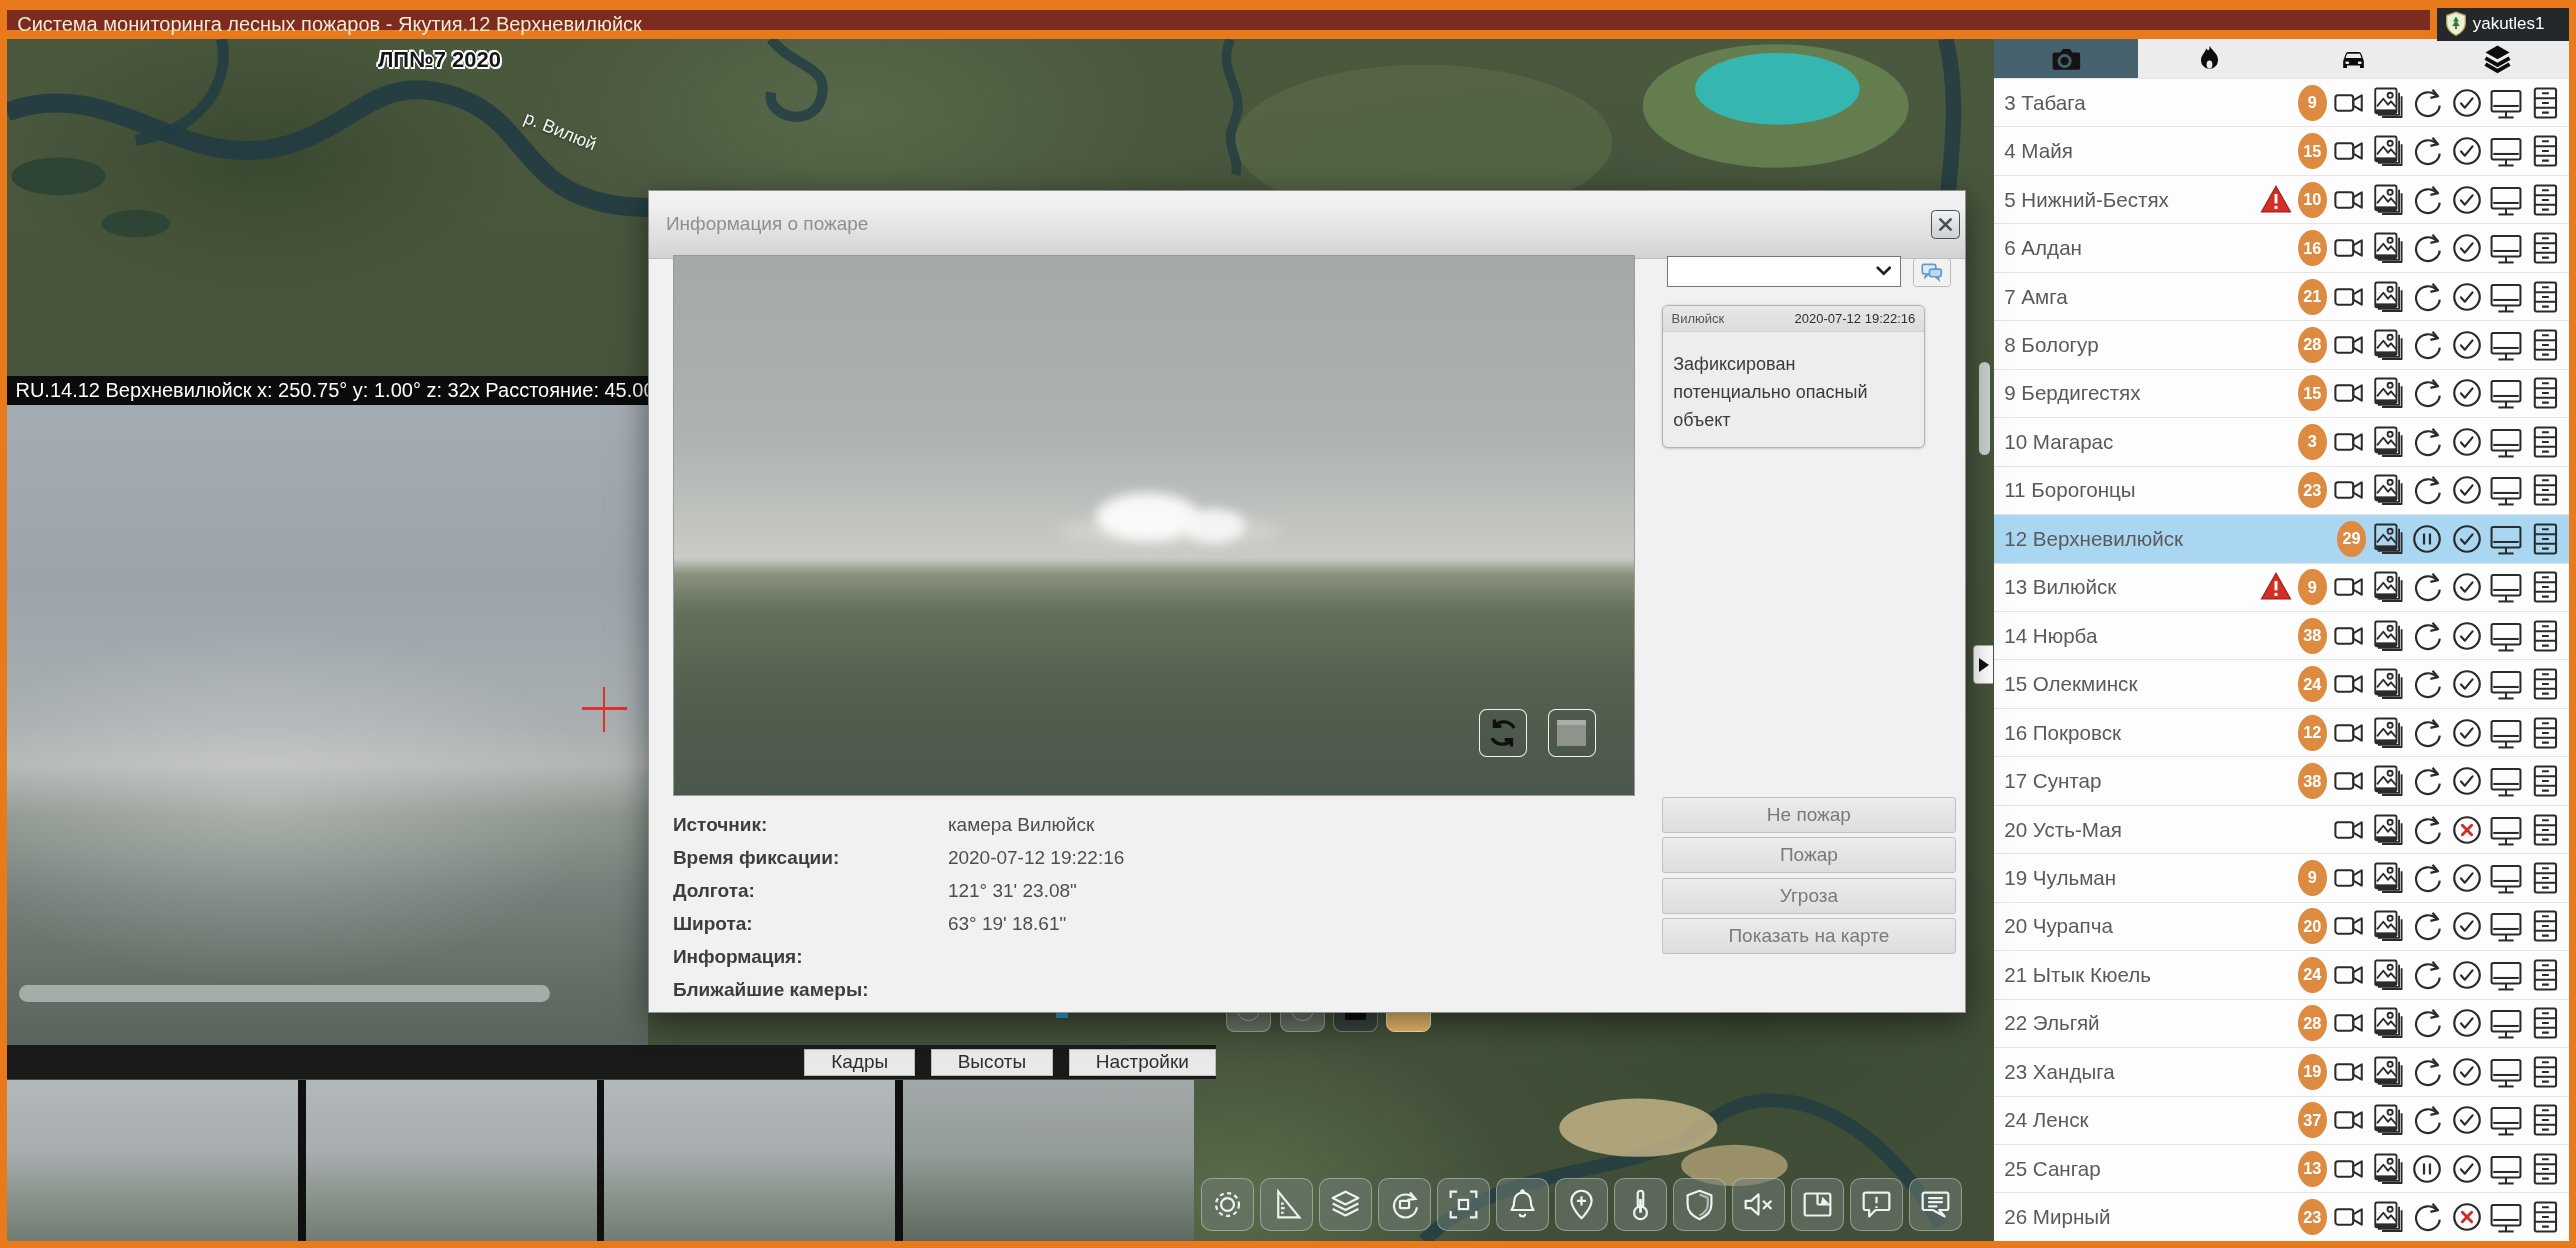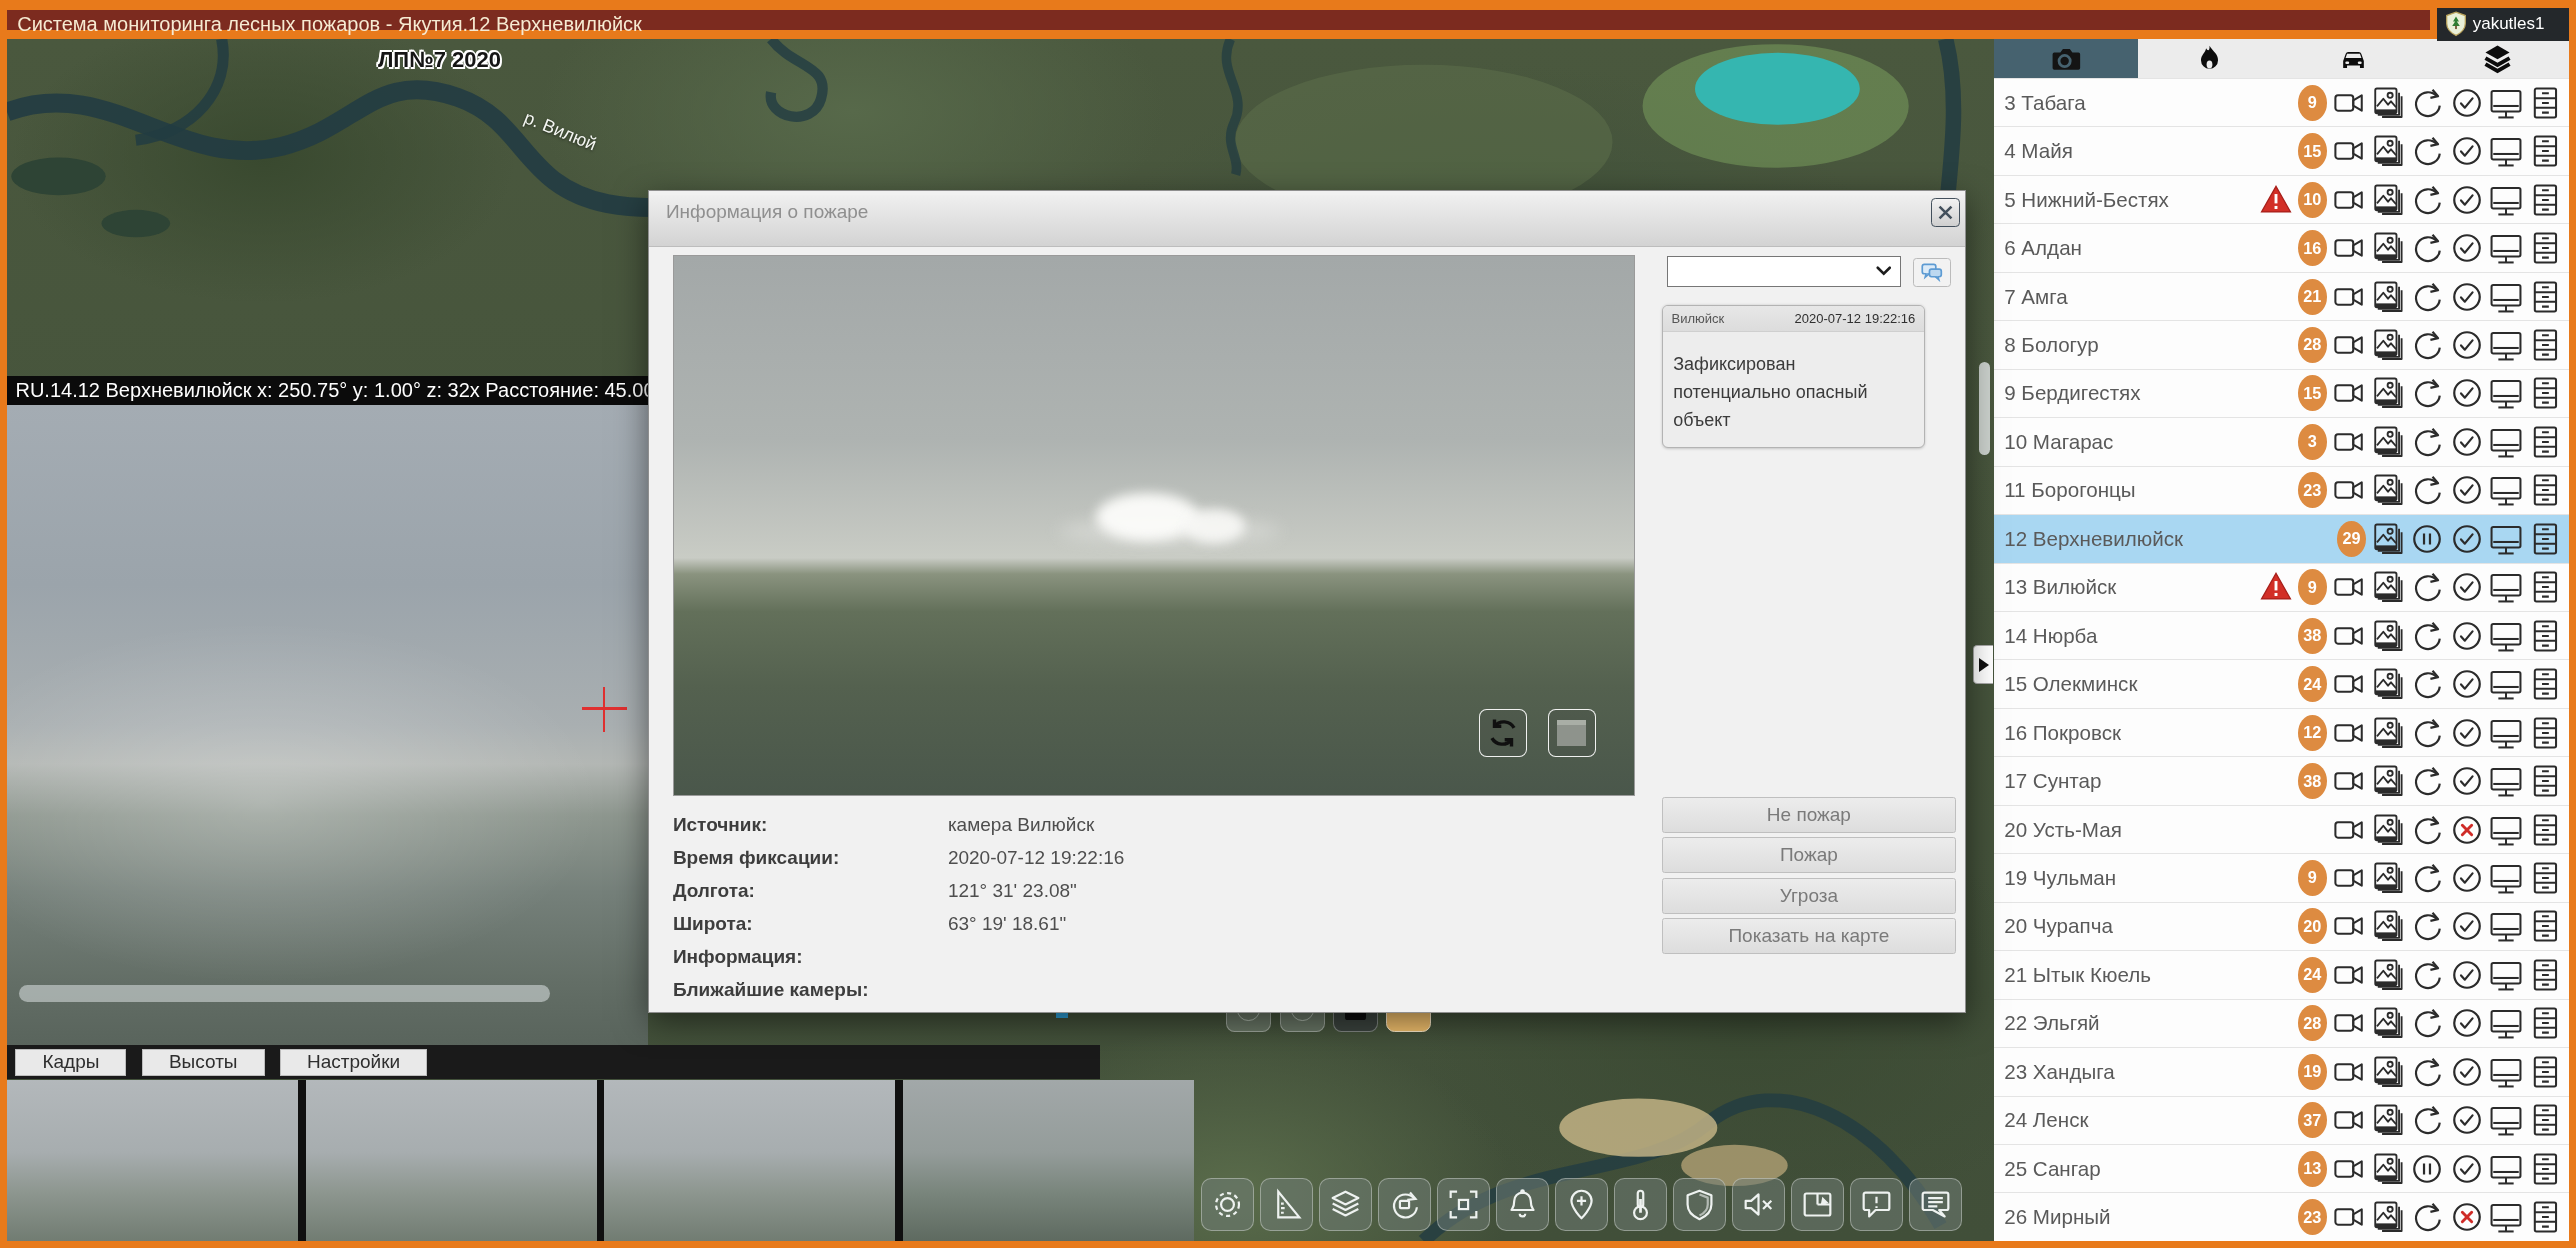--- a/index.html
+++ b/index.html
@@ -42,31 +42,31 @@
 
   
   .cam-header { position:absolute; left:0; top:337px; width:641px; height:29px; background:#0b0b0b; color:#fefefe;
     font-size:20px; line-height:29px; padding-left:8.6px; z-index:10; white-space:nowrap; }
   .cam-view { position:absolute; left:0; top:366px; width:641px; height:641px; z-index:10;
     background:linear-gradient(180deg,#a4acb3 0%, #9ba4ab 28%, #a9afb1 50%, #b3b7b4 56%, #8e978f 64%, #75807a 76%, #636e66 90%, #59645c 100%); }
   .cam-haze { position:absolute; inset:0; background:radial-gradient(481px 258px at 40% 62%, rgba(255,255,255,.25), transparent 70%); }
   .crosshair-h { position:absolute; left:575px; top:302px; width:45px; height:2.6px; background:#e03030; }
   .crosshair-v { position:absolute; left:596px; top:282px; width:2.6px; height:45px; background:#e03030; }
   .cam-scroll { position:absolute; left:12px; top:580px; width:531px; height:17px; background:rgba(232,237,240,.5); border-radius:8.6px; }
-  .cam-tabsbar { position:absolute; left:0; top:1006px; width:1093px; height:34px; background:#1a1a1a; z-index:10; display:flex; align-items:center; gap:15.5px; padding-left:8.6px; }
+  .cam-tabsbar { position:absolute; left:0; top:1006px; width:1209px; height:34px; background:#1a1a1a; z-index:10; display:flex; align-items:center; gap:15.5px; padding-left:8.6px;justify-content:flex-end; }
   .cam-tab { height:27px; background:#e9e9e9; border:0.9px solid #bdbdbd; color:#2e2e2e; font-size:19px; padding:0 26px;
     font-family:"Liberation Sans",sans-serif; cursor:pointer; }
   .thumbs { position:absolute; left:0; top:1041px; width:1187px; height:161px; background:#101010; display:flex; gap:7.7px; z-index:10; }
   .thumb { flex:1; background:linear-gradient(180deg,#b3b8bb 0%, #a7adaf 45%, #8d968f 70%, #717c72 100%); }
   .thumb.t4 { background:linear-gradient(180deg,#a2a8a9 0%, #949c9a 45%, #79857c 70%, #5e6a60 100%); }
 
   
   .modal { position:absolute; left:641px; top:151px; width:1318px; height:823px; background:#f1f1f1;
     border:0.9px solid #8f8f8f; box-shadow:0 8.6px 31px rgba(0,0,0,.5); z-index:50; }
-  .modal-header { position:absolute; left:0; top:4px; right:0; height:52px;
+  .modal-header { position:absolute; left:0; top:16px; right:0; height:52px;
     background:linear-gradient(#efefef,#d3d3d3); border-bottom:0.9px solid #bdbdbd; }
   .modal-title { color:#8f8f8f; font-size:19px; line-height:34px; padding-left:17px; }
   .modal-close { position:absolute; right:5.2px; top:2.6px; width:29px; height:29px; background:linear-gradient(#f2f2f2,#cfcfcf);
     border:1.7px solid #43505c; border-radius:4.3px; cursor:pointer; display:flex; align-items:center; justify-content:center; }
   .photo { position:absolute; left:24px; top:64px; width:962px; height:541px; border:0.9px solid #9a9a9a; overflow:hidden;
     background:linear-gradient(180deg,#a3a8a8 0%, #aeb3b1 34%, #c5c8c2 53%, #c9ccc5 56%, #8a937f 59%, #63705a 66%, #54614f 80%, #4a574b 100%); }
   .smoke1 { position:absolute; left:44%; top:44%; width:103px; height:48px; background:rgba(252,252,250,.95); border-radius:50%; filter:blur(6px); }
   .smoke2 { position:absolute; left:53%; top:47%; width:62px; height:34px; background:rgba(248,248,246,.9); border-radius:50%; filter:blur(5.2px); }
   .smoke3 { position:absolute; left:40%; top:49%; width:223px; height:22px; background:rgba(240,240,238,.45); border-radius:50%; filter:blur(8.6px); }
   .pbtn { position:absolute; width:48px; height:48px; border:1.7px solid rgba(255,255,255,.92); border-radius:7.7px;

